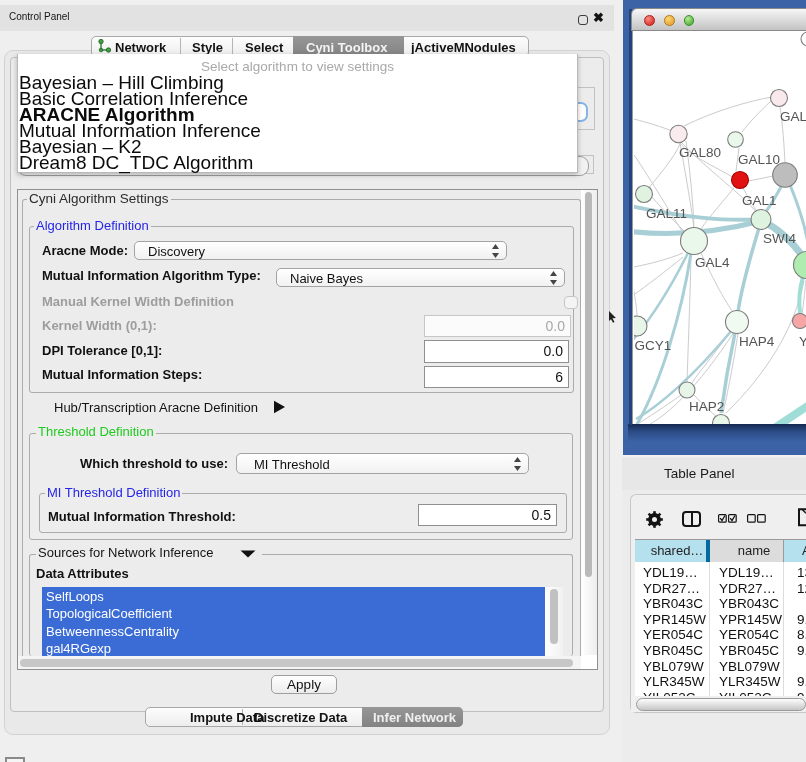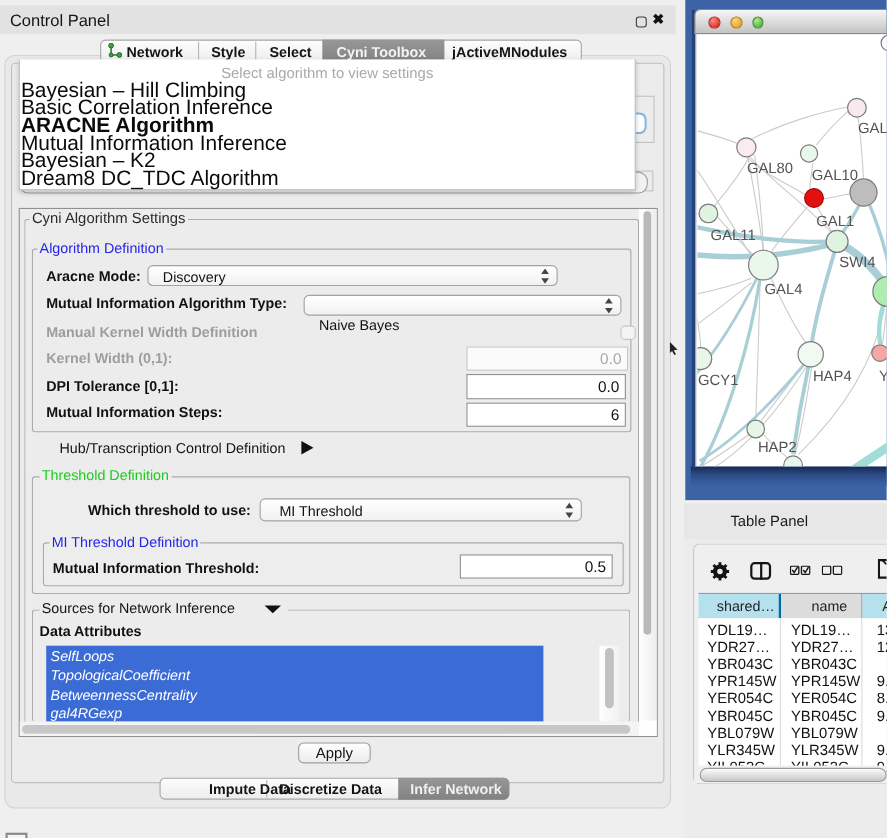--- a/index.html
+++ b/index.html
@@ -17,21 +17,21 @@
 .gbox{position:absolute;border:1px solid #ababab;border-radius:3px;}
 .tabtxt{font-weight:bold;font-size:13px;color:#131313;}
 </style>
 </head>
 <body>
 
 <div class="abs" style="left:2px;top:0;width:1px;height:3px;background:#666;"></div>
 <div class="abs" style="left:0;top:0;width:615px;height:762px;background:#efefef;"></div>
 
 <div class="abs" style="left:0;top:5px;width:614px;height:26px;background:#e2e2e2;"></div>
-<div class="abs" style="left:9px;top:11px;font-size:15px;color:#141414;">Control Panel</div>
+<div class="abs" style="left:9px;top:11px;font-size:10px;color:#141414;">Control Panel</div>
 <div class="abs" style="left:578px;top:15px;width:10px;height:10px;border:1.4px solid #3c3c3c;border-radius:3px;"></div>
 <div class="abs" style="left:593px;top:10px;font-size:13px;font-weight:bold;color:#111;">✖</div>
 
 <div class="abs" style="left:4px;top:50px;width:606px;height:685px;background:#e9e9e9;border:1px solid #d2d2d2;border-radius:9px;"></div>
 
 <div class="abs" style="left:10px;top:57px;width:594px;height:655px;background:#ececec;border:1px solid #bfbfbf;border-radius:4px;"></div>
 
 <div class="abs" style="left:91px;top:36px;width:438px;height:21px;background:linear-gradient(#fdfdfd,#ededed);border:1px solid #a8a8a8;border-radius:5px;"></div>
 <div class="abs" style="left:180px;top:38px;width:1px;height:17px;background:#b5b5b5;"></div>
 <div class="abs" style="left:232px;top:38px;width:1px;height:17px;background:#b5b5b5;"></div>
@@ -61,40 +61,40 @@
 <div class="combo" style="left:134px;top:241px;width:373px;height:19px;">
     <span style="position:absolute;left:13px;top:2px;">Discovery</span>
 <svg class="ar" viewBox="0 0 9 14">
       <path d="M4.5 0 L8 5 L1 5 Z" fill="#444"></path>
       <path d="M4.5 14 L8 9 L1 9 Z" fill="#444"></path>
     </svg>
   </div>
 
 <div class="abs lbl" style="left:42px;top:268px;">Mutual Information Algorithm Type:</div>
 <div class="combo" style="left:276px;top:268px;width:289px;height:19px;">
-    <span style="position:absolute;left:13px;top:19px;">Naive Bayes</span>
+    <span style="position:absolute;left:13px;top:2px;">Naive Bayes</span>
 <svg class="ar" viewBox="0 0 9 14">
       <path d="M4.5 0 L8 5 L1 5 Z" fill="#444"></path>
       <path d="M4.5 14 L8 9 L1 9 Z" fill="#444"></path>
     </svg>
   </div>
 
 <div class="abs dlbl" style="left:42px;top:294px;">Manual Kernel Width Definition</div>
 <div class="abs" style="left:564px;top:296px;width:14px;height:13px;background:#f4f4f4;border:1px solid #c6c6c6;border-radius:4px;"></div>
 
 <div class="abs dlbl" style="left:42px;top:318px;">Kernel Width (0,1):</div>
 <div class="tfield" style="left:424px;top:315px;width:147px;height:22px;background:#fbfbfb;border:1px solid #c6c6c6;color:#a8a8a8;line-height:20px;">0.0</div>
 
 <div class="abs lbl" style="left:42px;top:343px;">DPI Tolerance [0,1]:</div>
 <div class="tfield" style="left:424px;top:340px;width:145px;height:23px;line-height:21px;">0.0</div>
 
 <div class="abs lbl" style="left:42px;top:367px;">Mutual Information Steps:</div>
 <div class="tfield" style="left:424px;top:366px;width:145px;height:22px;line-height:20px;">6</div>
 
-<div class="abs" style="left:54px;top:400px;font-size:13px;color:#141414;">Hub/Transcription Control Definition</div>
+<div class="abs" style="left:54px;top:400px;font-size:13px;color:#141414;">Hub/Transcription Aracne Definition</div>
 <svg class="abs" style="left:272px;top:400px;" width="14" height="14" viewBox="0 0 14 14">
     <path d="M2 0.8 L13 7 L2 13.2 Z" fill="#111"></path>
   </svg>
 
 <div class="gbox" style="left:29px;top:433px;width:544px;height:107px;background:#ededed;"></div>
 <div class="gtitle" style="left:36px;top:424px;color:#1ecb1e;background:#ededed;">Threshold Definition</div>
 
 <div class="abs lbl" style="left:80px;top:456px;">Which threshold to use:</div>
 <div class="combo" style="left:236px;top:453px;width:293px;height:21px;">
     <span style="position:absolute;left:17px;top:3px;">MI Threshold</span>
@@ -110,21 +110,21 @@
 <div class="abs lbl" style="left:48px;top:509px;">Mutual Information Threshold:</div>
 <div class="tfield" style="left:418px;top:504px;width:139px;height:22px;line-height:20px;">0.5</div>
 
 <div class="gbox" style="left:29px;top:554px;width:544px;height:102px;border-bottom:none;"></div>
 <div class="gtitle" style="left:36px;top:545px;color:#141414;width:226px;">Sources for Network Inference</div>
 <svg class="abs" style="left:240px;top:550px;z-index:5;" width="16" height="8" viewBox="0 0 16 8">
     <path d="M0.5 0.5 L15.5 0.5 L8 7.5 Z" fill="#111"></path>
   </svg>
 <div class="abs lbl" style="left:36px;top:566px;">Data Attributes</div>
 
-<div class="abs" style="left:42px;top:587px;width:452px;height:69px;background:#3b6bd5;color:#fff;font-size:13px;font-style:italic;">
+<div class="abs" style="left:42px;top:587px;width:503px;height:69px;background:#3b6bd5;color:#fff;font-size:13px;">
 <div style="padding:1px 0 0 4px;line-height:17.4px;">SelfLoops<br>TopologicalCoefficient<br>BetweennessCentrality<br>gal4RGexp</div>
 </div>
 <div class="abs" style="left:545px;top:587px;width:18px;height:69px;background:linear-gradient(90deg,#fff,#f1f1f1);"></div>
 <div class="abs" style="left:549.5px;top:589px;width:8.5px;height:55px;background:#c1c1c1;border-radius:4.5px;"></div>
 
 <div class="abs" style="left:18px;top:656px;width:563px;height:13px;background:#f4f4f4;"></div>
 <div class="abs" style="left:20px;top:659px;width:553px;height:8px;background:#c7c7c7;border-radius:4px;"></div>
 
 <div class="abs" style="left:581px;top:190px;width:16px;height:466px;background:linear-gradient(90deg,#ffffff,#ededed);"></div>
 <div class="abs" style="left:585px;top:192px;width:7px;height:385px;background:#b9b9b9;border-radius:4px;"></div>
@@ -284,21 +284,21 @@
 <svg class="abs" style="left:747px;top:514px;" width="19" height="9" viewBox="0 0 19 9">
  <rect x="0.6" y="0.6" width="7.6" height="7.6" fill="none" stroke="#141414" stroke-width="1.2" rx="1"></rect>
  <rect x="10.6" y="0.6" width="7.6" height="7.6" fill="none" stroke="#141414" stroke-width="1.2" rx="1"></rect>
 </svg>
 <svg class="abs" style="left:798px;top:508px;" width="8" height="19" viewBox="0 0 8 19">
  <path d="M1,1.2 h10 v16 h-10 z" fill="none" stroke="#141414" stroke-width="2"></path>
  <path d="M4,1.2 l4,4" stroke="#141414" stroke-width="1.5" fill="none"></path>
 </svg>
 
 <div class="abs" style="left:635px;top:539px;width:171px;height:23px;border-top:1px solid #9a9a9a;border-bottom:1px solid #9a9a9a;">
-  <div class="abs" style="left:0;top:0;width:75px;height:22px;background:#b5e1ef;border-right:2px solid #0369a1;text-align:center;font-size:13px;color:#222;line-height:21px;padding-left:13px;">shared…</div>
+  <div class="abs" style="left:0;top:0;width:75px;height:22px;background:#b5e1ef;border-right:4px solid #0369a1;text-align:center;font-size:13px;color:#222;line-height:21px;padding-left:13px;">shared…</div>
   <div class="abs" style="left:75px;top:0;width:74px;height:22px;background:#dcdcdc;border-right:1px solid #9a9a9a;text-align:center;font-size:13px;color:#222;line-height:21px;padding-left:15px;">name</div>
   <div class="abs" style="left:149px;top:0;width:22px;height:22px;background:#b5e1ef;">
       <span style="position:absolute;left:18px;top:3px;font-size:13px;color:#222;">A</span>
     </div>
 </div>
 <div class="abs" style="left:635px;top:562px;width:171px;height:135px;background:#fff;font-size:13.5px;color:#111;">
   <div class="abs" style="left:74px;top:0;width:1px;height:135px;background:#dcdcdc;"></div>
   <div class="abs" style="left:148px;top:0;width:1px;height:135px;background:#dcdcdc;"></div>
   <div class="abs" style="left:8px;top:3px;line-height:15.6px;">YDL19…<br>YDR27…<br>YBR043C<br>YPR145W<br>YER054C<br>YBR045C<br>YBL079W<br>YLR345W<br>YIL052C</div>
   <div class="abs" style="left:84px;top:3px;line-height:15.6px;">YDL19…<br>YDR27…<br>YBR043C<br>YPR145W<br>YER054C<br>YBR045C<br>YBL079W<br>YLR345W<br>YIL052C</div>

